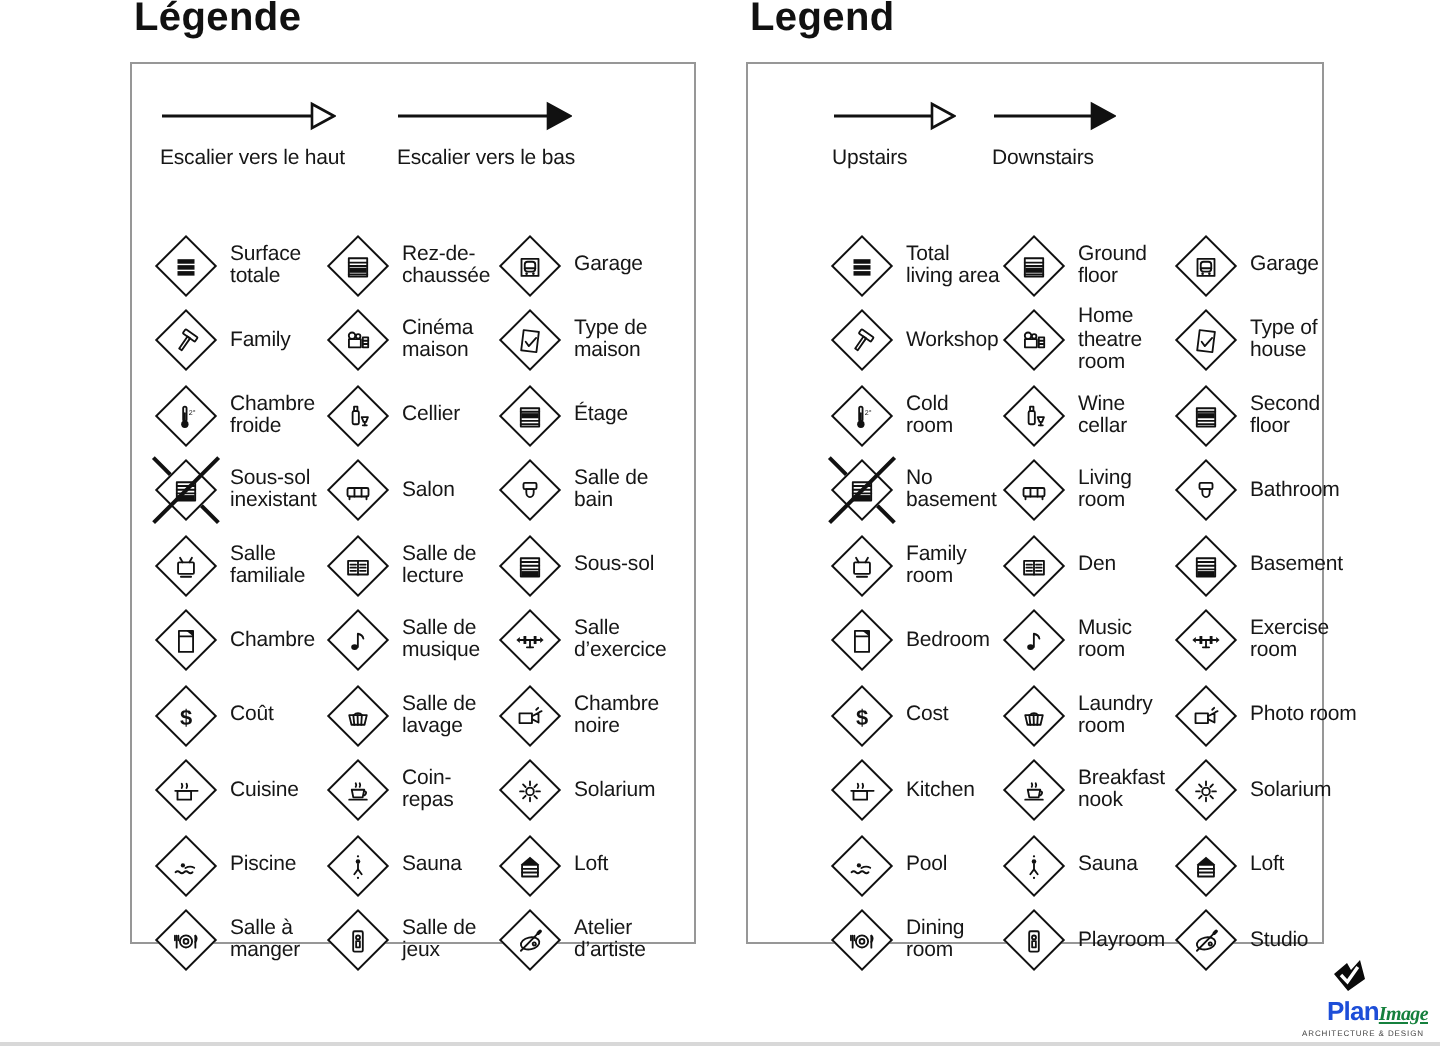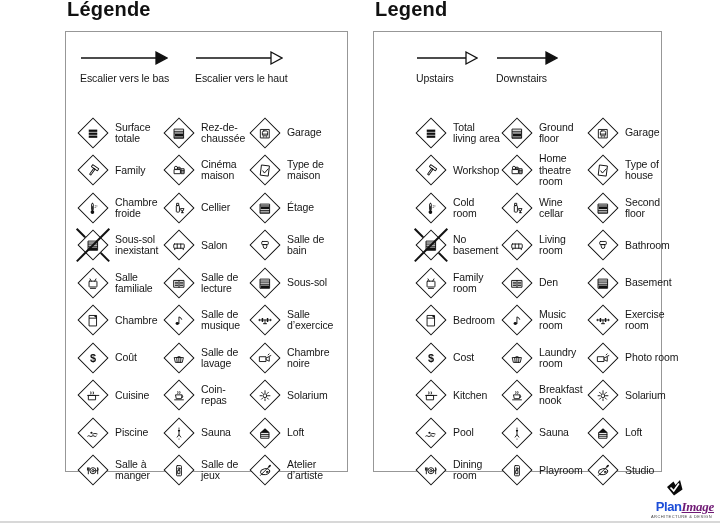--- a/index.html
+++ b/index.html
@@ -39,40 +39,40 @@
   .crossed::before,.crossed::after{
     content:"";position:absolute;left:50%;top:50%;width:46px;height:1.8px;background:#111;
   }
   .crossed::before{transform:translate(-50%,-50%) rotate(45deg);}
   .crossed::after{transform:translate(-50%,-50%) rotate(-45deg);}
   .lbl{font-size:10.5px;line-height:1.07;letter-spacing:-.1px;padding-left:3px;color:#161616;}
   .logo{position:absolute;right:6px;bottom:4px;width:92px;text-align:right;line-height:1;}
   .logo .glyph{display:block;margin:0 26px 0 auto;width:24px;height:19px;}
   .wordmark{white-space:nowrap;}
   .brand-plan{font-weight:800;font-size:13px;letter-spacing:-.4px;color:#1d4ed8;}
-  .brand-image{font-family:"Liberation Serif", serif;font-style:italic;font-weight:700;font-size:13px;letter-spacing:-.3px;color:#701a75;text-decoration:underline;}
+  .brand-image{font-family:"Liberation Serif", serif;font-style:italic;font-weight:700;font-size:10px;letter-spacing:-.3px;color:#15803d;text-decoration:underline;}
   .tagline{font-size:4px;letter-spacing:.45px;color:#444;margin-top:1.5px;margin-right:2px;}
   .bottom-edge{position:absolute;left:0;bottom:0;width:100%;height:2px;background:#d8d8d8;}
 </style>
 </head>
 <body>
 
 <h2 class="panel-title" id="title-fr">Légende</h2>
 <h2 class="panel-title" id="title-en">Legend</h2>
 
 <section class="panel" id="panel-fr">
   <div class="arrows">
       <div class="arrow-block"><span><svg width="88" height="16" viewBox="0 0 88 16">
             <line x1="1" y1="8" x2="76" y2="8" stroke="#111" stroke-width="1.5"></line>
+            <polygon points="76,2 87,8 76,14" fill="#fff" stroke="#111" stroke-width="1.3"></polygon>
+          </svg></span><div class="albl">Escalier vers le haut</div></div>
+      <div class="arrow-block"><span><svg width="88" height="16" viewBox="0 0 88 16">
+            <line x1="1" y1="8" x2="76" y2="8" stroke="#111" stroke-width="1.5"></line>
             <polygon points="76,2 87,8 76,14" fill="#111" stroke="#111" stroke-width="1.3"></polygon>
           </svg></span><div class="albl">Escalier vers le bas</div></div>
-      <div class="arrow-block"><span><svg width="88" height="16" viewBox="0 0 88 16">
-            <line x1="1" y1="8" x2="76" y2="8" stroke="#111" stroke-width="1.5"></line>
-            <polygon points="76,2 87,8 76,14" fill="#fff" stroke="#111" stroke-width="1.3"></polygon>
-          </svg></span><div class="albl">Escalier vers le haut</div></div>
     </div>
   <div class="grid">
       <span class="dia">
         <span class="sq">
           <svg viewBox="0 0 24 24" width="17" height="17">
             <g stroke="#111" stroke-width="1.3" fill="none" stroke-linecap="round" stroke-linejoin="round">
               <rect x="6" y="6.2" width="12" height="3.2" fill="#111" stroke="none"></rect>
               <rect x="6" y="10.4" width="12" height="3.2" fill="#111" stroke="none"></rect>
               <rect x="6" y="14.6" width="12" height="3.2" fill="#111" stroke="none"></rect>
             </g>

